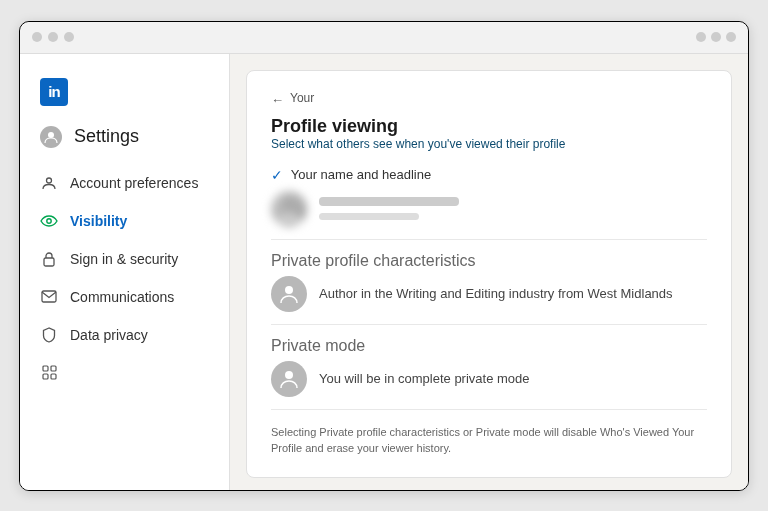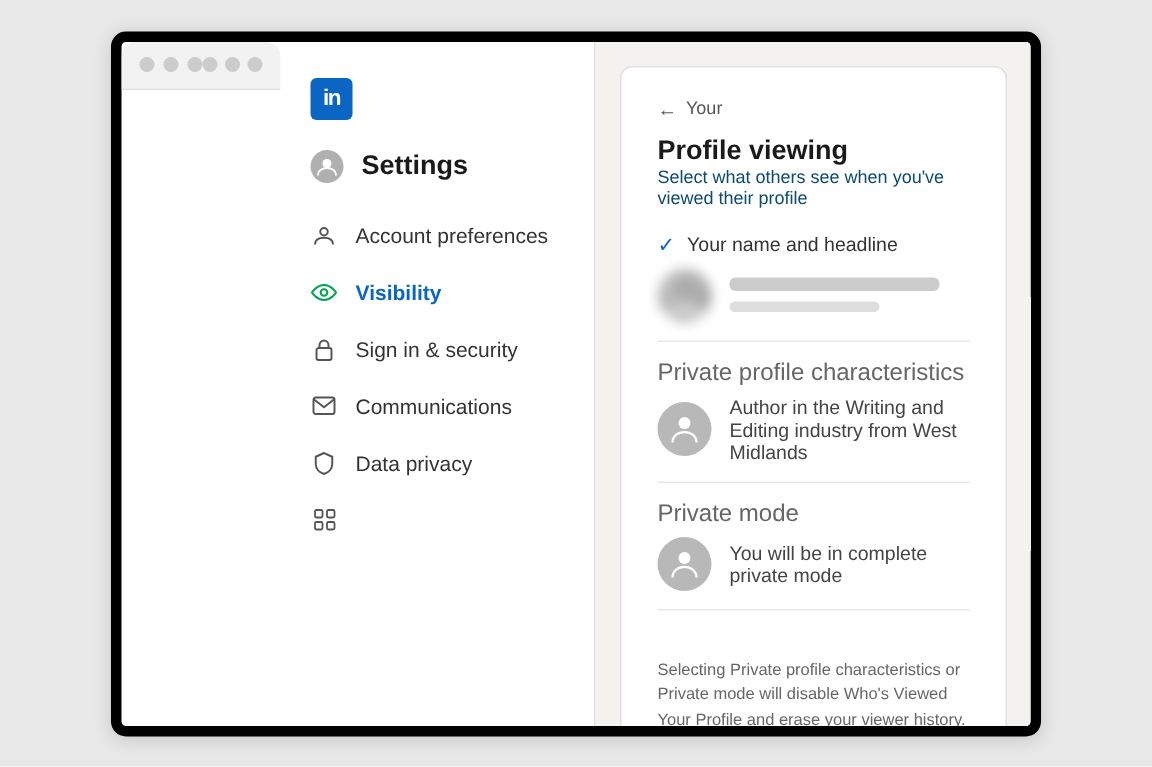--- a/index.html
+++ b/index.html
@@ -7,28 +7,28 @@
       background: #e8e8e8;
       font-family: -apple-system, BlinkMacSystemFont, 'Segoe UI', Arial, sans-serif;
       display: flex;
       justify-content: center;
       align-items: center;
       width: 768px;
       height: 511px;
       overflow: hidden;
     }
     .browser-window {
-      width: 620px;
+      width: 730px;
       height: 470px;
       background: #fff;
       border-radius: 10px;
-      border: 7px solid #000000;
+      border: 1px solid #000000;
       box-shadow: 0 2px 12px rgba(0,0,0,0.15);
       display: flex;
-      flex-direction: row;
+      flex-direction: column;
       overflow: hidden;
     }
     .browser-titlebar {
       height: 32px;
       background: #f2f2f2;
       border-bottom: 1px solid #ddd;
       display: flex;
       align-items: center;
       justify-content: space-between;
       padding: 0 12px;
@@ -82,21 +82,21 @@
       display: flex;
       align-items: center;
       justify-content: center;
       color: #fff;
       font-weight: bold;
       font-size: 15px;
       letter-spacing: -1px;
     }
     .settings-title {
       font-size: 18px;
-      font-weight: 700;
+      font-weight: 400;
       color: #1a1a1a;
     }
     .sidebar-avatar {
       width: 22px;
       height: 22px;
       border-radius: 50%;
       background: #b0b0b0;
       display: flex;
       align-items: center;
       justify-content: center;
@@ -236,21 +236,21 @@
       color: #444;
     }
     .section-label {
       font-size: 16px;
       color: #666;
       margin-bottom: 6px;
     }
     .footer-note {
       font-size: 11px;
       color: #666;
-      margin-top: 32px;
+      margin-top: 14px;
       line-height: 1.5;
     }
   </style>
 </head>
 <body>
 
 <div class="browser-window">
 
   <div class="browser-titlebar">
     <div class="browser-dots">

